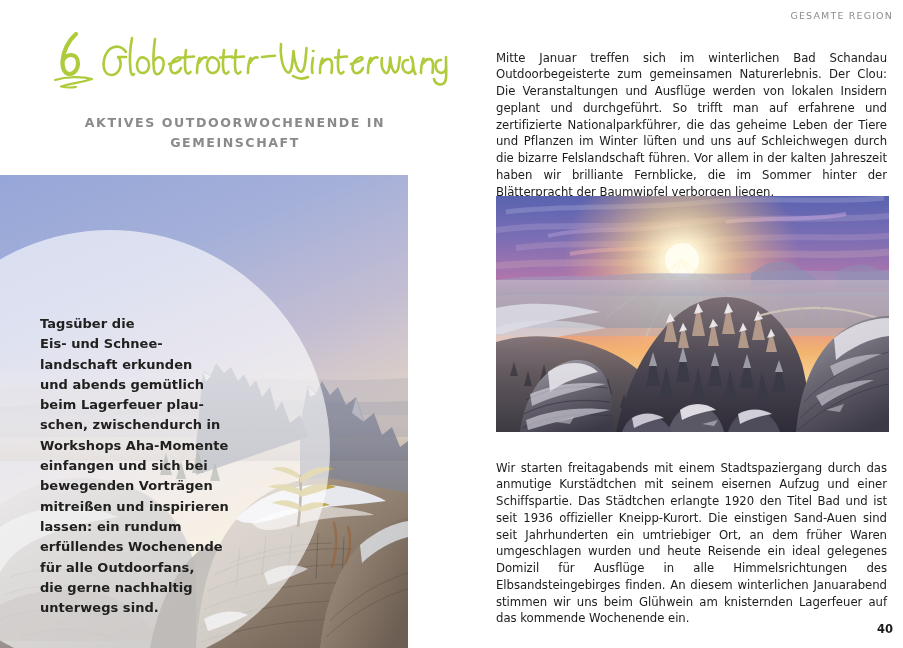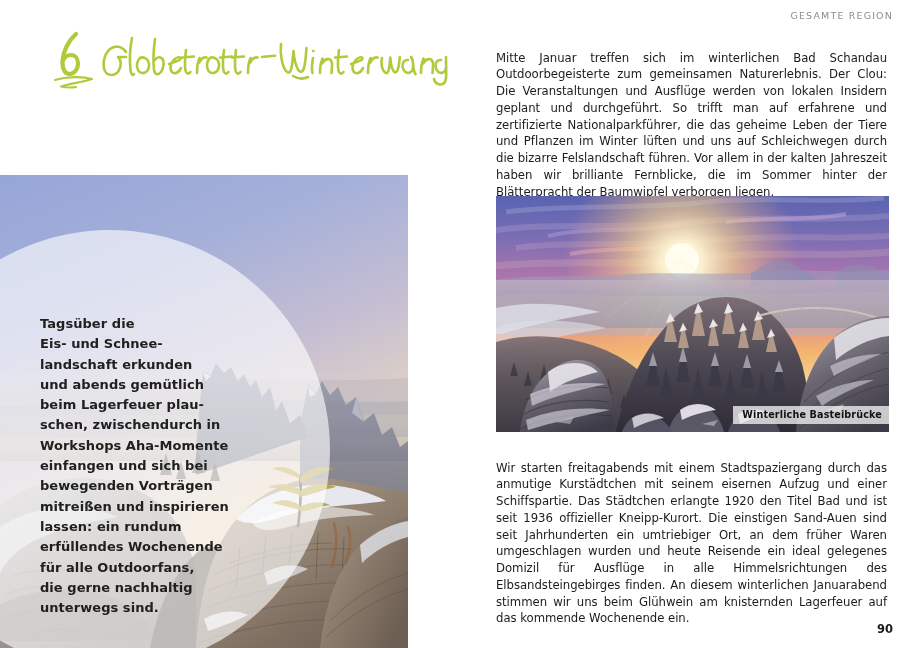--- a/index.html
+++ b/index.html
@@ -215,20 +215,22 @@
             <path d="M316 49 C316 43 317 37 318.5 34 M318 39 C320 35 323 32.8 325.5 33.6"></path>
             <path d="M330 34 C329 39 330 45 332.5 48 C334.5 50.3 336 49 336.8 45.5 C337.6 42 338 37 338.3 33.5 C338.6 38 339.5 44 341.5 47 C343 49.3 345 48.5 346 45 C347 41.5 347.5 36 347.8 33"></path>
             <path d="M356 36 C352.5 35.5 350 38.5 350.5 42.5 C351 47 354.5 50 358 48.5 C360.5 47.4 361.5 43.5 361 39 C360.7 36.2 360 34 359 33 M361 40 C361.5 45 362 48.5 363.5 50"></path>
             <path d="M369 49 C369 43.5 370 38 371.5 34.5 M371 39.5 C374 34.5 379 33.5 380.5 37.5 C381.8 41 380.5 46 380.5 49"></path>
             <path d="M389 36 C385.5 35.5 383 38.5 383.5 42.5 C384 47 387.5 50 391 48.5 C393.5 47.4 394.5 43.5 394 39 M394 33 C394 41 394.5 49 394 54 C393.5 59.5 390 61.5 386 60 C383.5 59 382.3 57 382 55"></path>
           </g>
         </g>
       </svg>
     </div>
 
+    <div class="subtitle">AKTIVES OUTDOORWOCHENENDE
+IN GEMEINSCHAFT</div>
 
     <div class="photo-left">
       <svg width="408" height="473" viewBox="0 0 408 473" xmlns="http://www.w3.org/2000/svg" aria-hidden="true">
         <defs>
           <linearGradient id="skyL" x1="0" y1="0" x2="0.35" y2="1">
             <stop offset="0%" stop-color="#96a6d8"></stop>
             <stop offset="28%" stop-color="#a5b0d9"></stop>
             <stop offset="52%" stop-color="#c3bdd3"></stop>
             <stop offset="72%" stop-color="#ded0c6"></stop>
             <stop offset="88%" stop-color="#ecd9b8"></stop>
@@ -543,20 +545,19 @@
           </g>
 
           <g fill="#ffffff" opacity="0.38">
             <path d="M60 226 l18 -5 l-4 7Z"></path>
             <path d="M206 228 l16 -4 l-4 6Z"></path>
             <path d="M330 214 l18 -6 l-4 8Z"></path>
           </g>
         </g>
       </svg>
 
-      <div class="photo-caption">Winterliche Basteibrücke</div>
     </div>
 
     <p class="body-text para-bottom">Wir starten freitagabends mit einem Stadtspaziergang durch das anmutige Kurstädtchen mit seinem eisernen Aufzug und einer Schiffspartie. Das Städtchen erlangte 1920 den Titel Bad und ist seit 1936 offizieller Kneipp-Kurort. Die einstigen Sand-Auen sind seit Jahrhunderten ein umtriebiger Ort, an dem früher Waren umgeschlagen wurden und heute Reisende ein ideal gelegenes Domizil für Ausflüge in alle Himmelsrichtungen des Elbsandsteingebirges finden. An diesem winterlichen Januarabend stimmen wir uns beim Glühwein am knisternden Lagerfeuer auf das kommende Wochenende ein.</p>
   </div>
 
-  <div class="folio">90</div>
+  <div class="folio">40</div>
 </div>
 
 </body></html>

